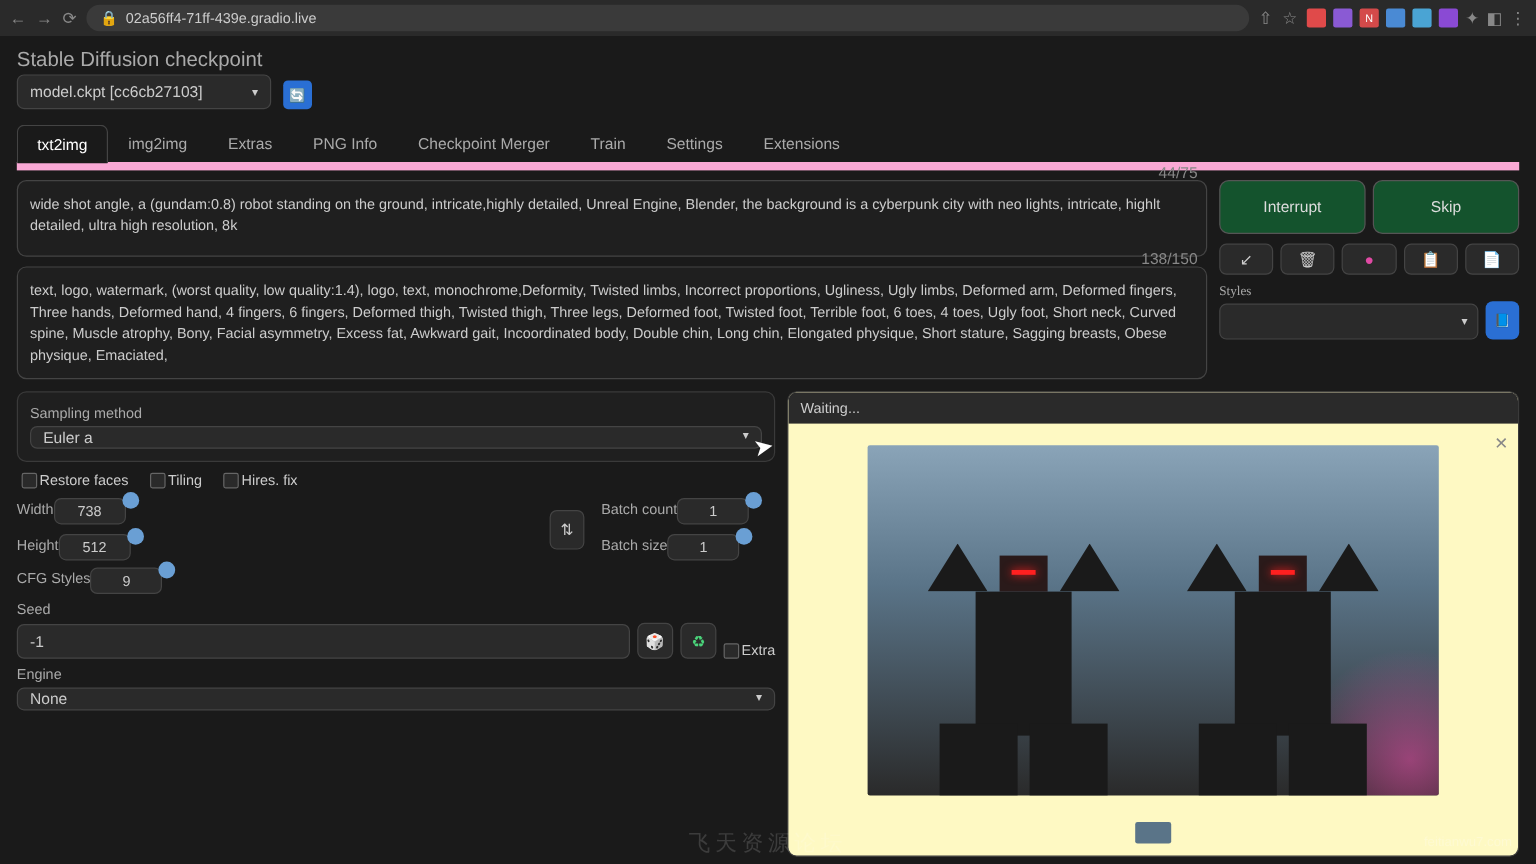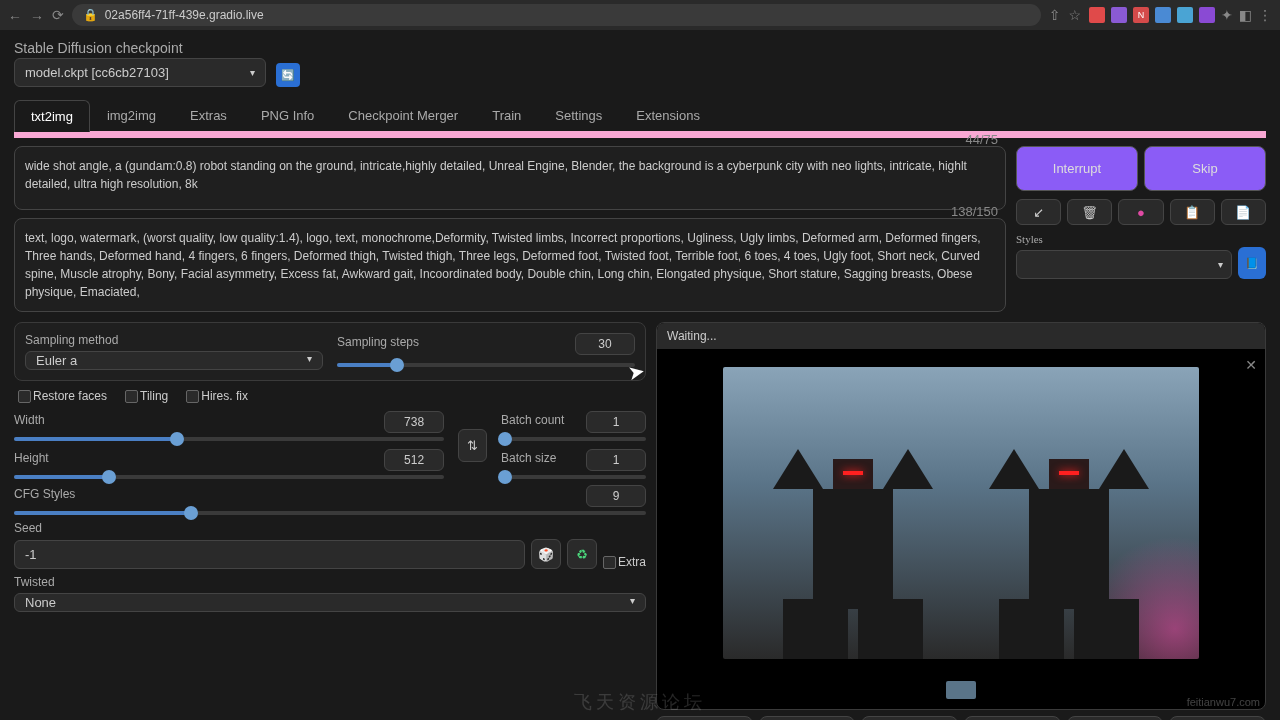--- a/index.html
+++ b/index.html
@@ -30,28 +30,28 @@
   font-size: 12px;
   display: flex;
   align-items: center;
   gap: 6px;
 }
 .ext-icons { display: flex; gap: 6px; align-items: center; }
 .ext-icon { width: 16px; height: 16px; border-radius: 2px; }
 .content { padding: 10px 14px; }
 .checkpoint-row { display: flex; align-items: flex-end; gap: 10px; margin-bottom: 12px; }
 .checkpoint-group { display: flex; flex-direction: column; gap: 2px; }
-.checkpoint-label { font-size: 14px; color: #aaa; }
+.checkpoint-label { font-size: 17px; color: #aaa; }
 .checkpoint-select {
   background: #2a2a2a;
   border: 1px solid #444;
   border-radius: 6px;
   padding: 6px 10px;
   color: #ccc;
-  width: 252px;
+  width: 212px;
   display: flex;
   justify-content: space-between;
   align-items: center;
 }
 .refresh-btn {
   width: 24px; height: 24px; background: #2a6fd4;
   border-radius: 4px; display: flex; align-items: center; justify-content: center;
 }
 .tabs {
   display: flex;
@@ -90,21 +90,21 @@
 .token-count {
   position: absolute;
   top: -14px;
   right: 8px;
   font-size: 13px;
   color: #888;
 }
 .btn-row { display: flex; gap: 6px; }
 .btn-half {
   flex: 1;
-  background: #8b5cf6;
+  background: #14532d;
   border: 1px solid #555;
   border-radius: 8px;
   padding: 14px 0;
   text-align: center;
   color: #ddd;
   cursor: pointer;
 }
 .mini-btn-row { display: flex; gap: 6px; }
 .mini-btn {
   flex: 1;
@@ -142,21 +142,21 @@
   background: #2a2a2a;
   border: 1px solid #444;
   border-radius: 6px;
   padding: 1px 10px;
   display: flex;
   justify-content: space-between;
   color: #ccc;
 }
 .slider-row {
   display: flex;
-  flex-direction: column;
+  flex-direction: row;
   gap: 4px;
 }
 .slider-header { display: flex; justify-content: space-between; align-items: center; }
 .num-box {
   background: #2a2a2a;
   border: 1px solid #444;
   border-radius: 6px;
   padding: 3px 10px;
   width: 60px;
   text-align: center;
@@ -197,21 +197,21 @@
   background: #2a2a2a;
   border: 1px solid #444;
   border-radius: 6px;
   padding: 6px 10px;
   color: #ccc;
 }
 .seed-btn { width: 30px; height: 30px; background: #2a2a2a; border: 1px solid #444; border-radius: 6px; display:flex; align-items:center; justify-content:center; }
 .output-panel {
   border: 1px solid #3a3a3a;
   border-radius: 8px;
-  background: #000000;
+  background: #fef9c3;
   padding: 0;
   overflow: hidden;
 }
 .output-header {
   padding: 6px 10px;
   font-size: 12px;
   color: #ccc;
   background: #2a2a2a;
 }
 .output-img-wrap {
@@ -441,30 +441,20 @@
   <div class="params-row" style="margin-top:10px">
     <div class="params-left">
       <div class="panel" style="display:flex; gap:14px">
         <div style="flex:1">
           <div class="field-label">Sampling method</div>
           <div class="select">
             <span>Euler a</span>
             <span class="chevron">▾</span>
           </div>
         </div>
-        <div style="flex:1">
-          <div class="slider-header">
-            <div class="field-label">Sampling steps</div>
-            <div class="num-box">30</div>
-          </div>
-          <div class="track" style="margin-top:8px">
-            <div class="fill" style="width:20%"></div>
-            <div class="thumb" style="left:20%"></div>
-          </div>
-        </div>
       </div>
 
       <div class="check-row panel" style="border:none;background:none;padding:2px 4px">
         <div class="check-item">
           <div class="checkbox"></div>
           <span>Restore faces</span>
         </div>
         <div class="check-item">
           <div class="checkbox"></div>
           <span>Tiling</span>
@@ -547,21 +537,21 @@
               <span style="color:#4ad47a">♻</span>
             </div>
           <div class="check-item">
             <div class="checkbox"></div>
             <span>Extra</span>
           </div>
         </div>
       </div>
 
       <div>
-        <div class="field-label">Twisted</div>
+        <div class="field-label">Engine</div>
         <div class="select">
           <span>None</span>
           <span class="chevron">▾</span>
         </div>
       </div>
     </div>
 
     <div class="output-col">
       <div class="output-panel">
         <div class="output-header">Waiting...</div>

